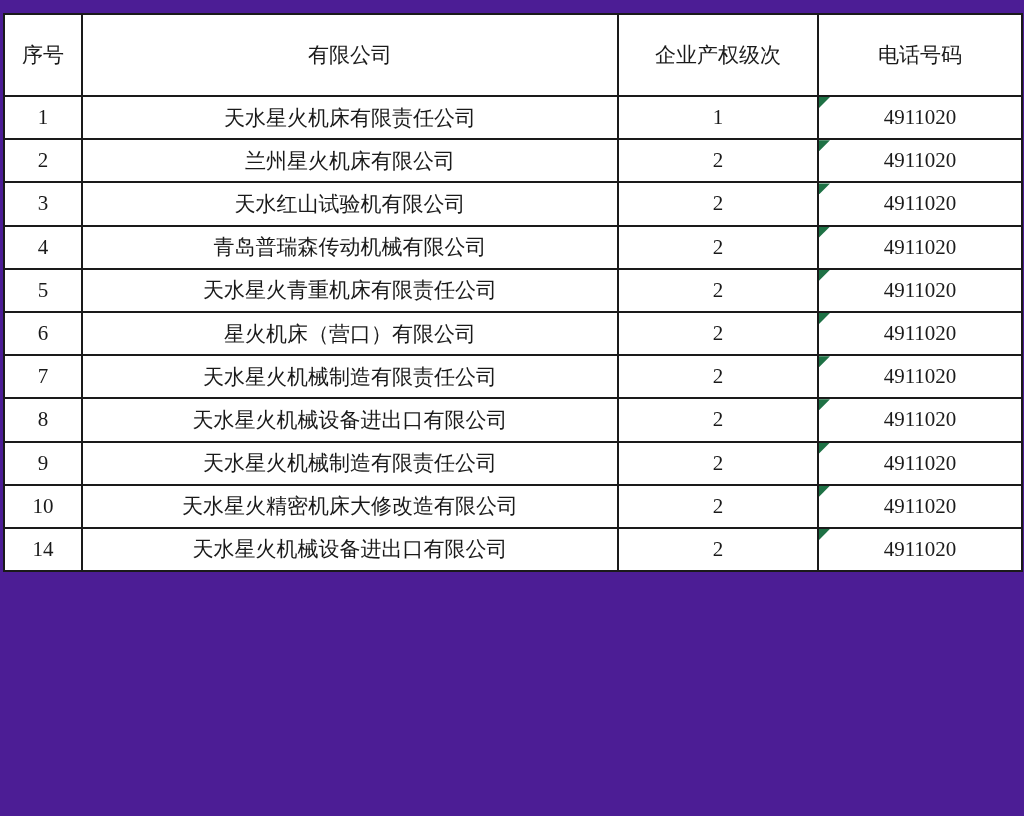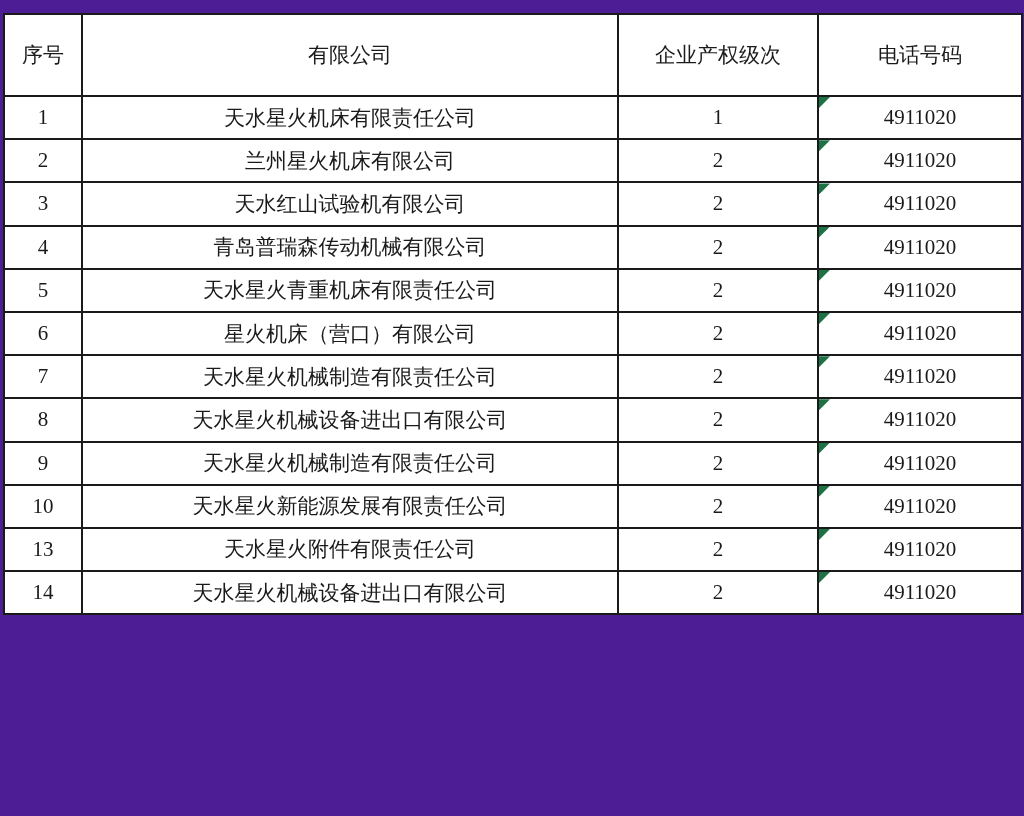--- a/index.html
+++ b/index.html
@@ -159,39 +159,30 @@
     <td>天水星火机械制造有限责任公司</td>
     <td>2</td>
     <td class="phone-cell">
       <span class="corner-triangle"></span>
       <span class="phone-text">4911020</span>
     </td>
   </tr>
 
   <tr>
     <td>10</td>
-    <td>天水星火新能源发展有限责任公司</td>
+    <td>天水星火精密机床大修改造有限公司</td>
     <td>2</td>
     <td class="phone-cell">
       <span class="corner-triangle"></span>
       <span class="phone-text">4911020</span>
     </td>
   </tr>
 
 
 
-  <tr>
-    <td>13</td>
-    <td>天水星火附件有限责任公司</td>
-    <td>2</td>
-    <td class="phone-cell">
-      <span class="corner-triangle"></span>
-      <span class="phone-text">4911020</span>
-    </td>
-  </tr>
 
   <tr>
     <td>14</td>
     <td>天水星火机械设备进出口有限公司</td>
     <td>2</td>
     <td class="phone-cell">
       <span class="corner-triangle"></span>
       <span class="phone-text">4911020</span>
     </td>
   </tr>

